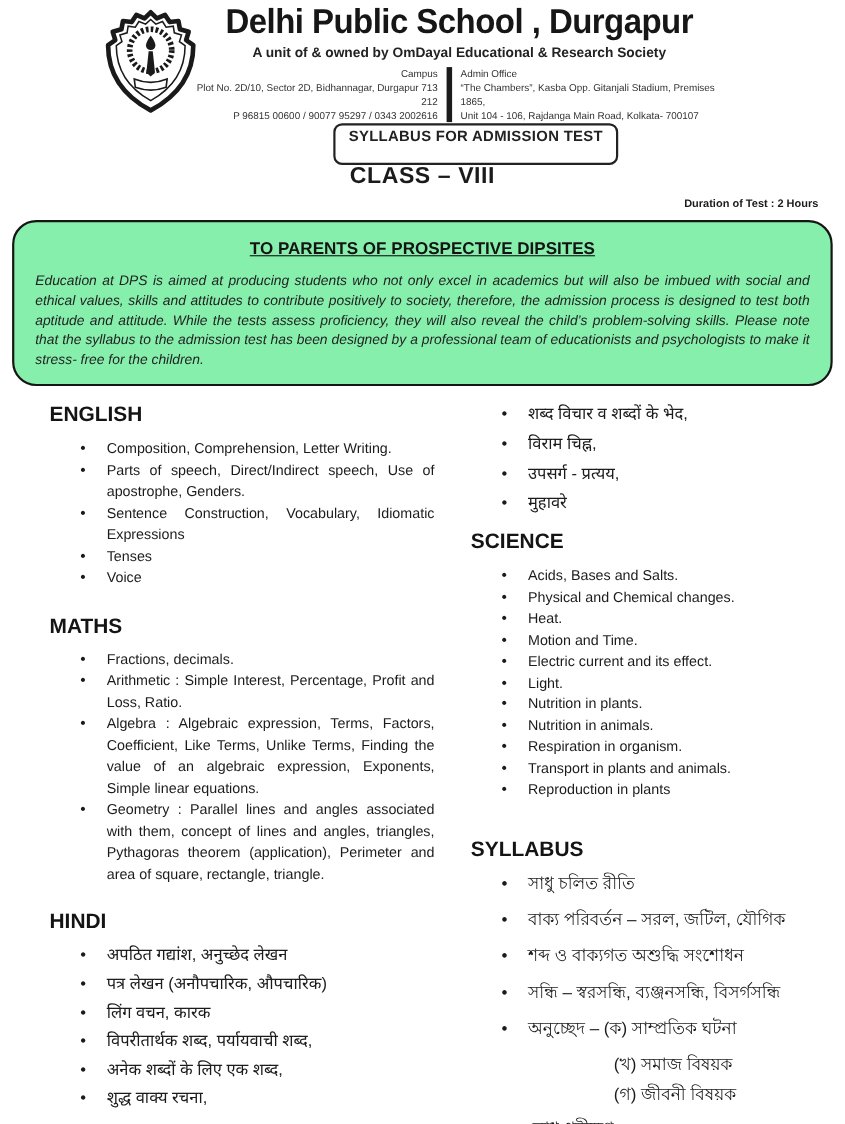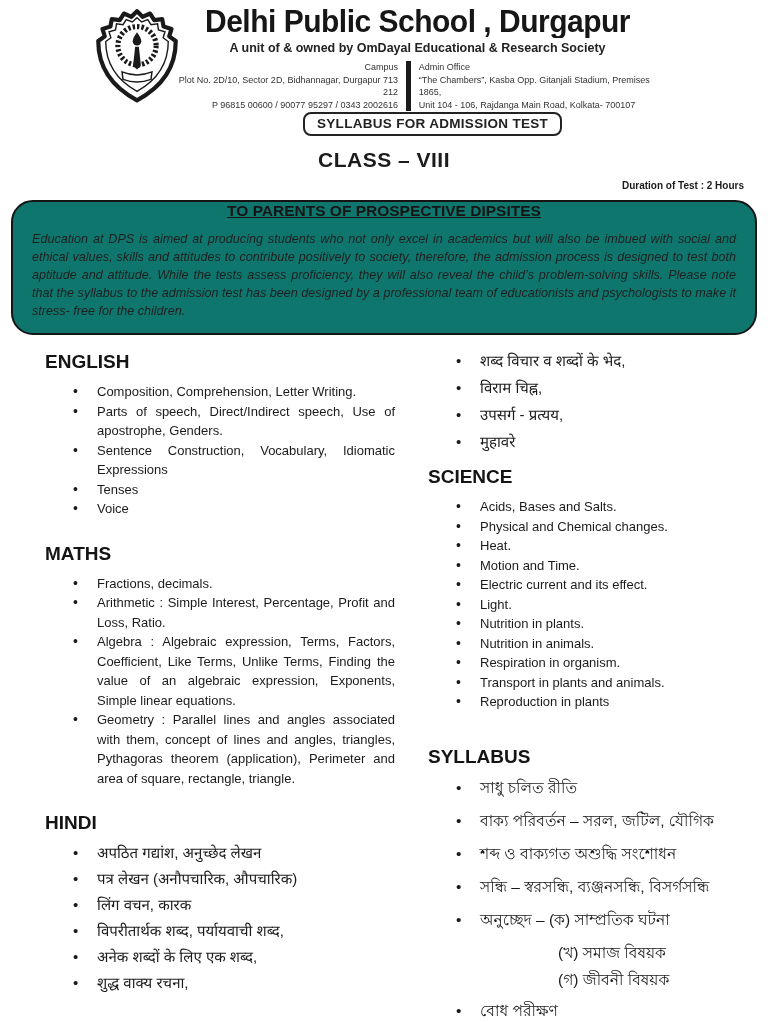--- a/index.html
+++ b/index.html
@@ -16,32 +16,32 @@
   .header-text { position:absolute; left:175px; top:4px; width:485px; text-align:center; }
   .school-name { font-size:30px; font-weight:bold; letter-spacing:-0.5px; color:#161616; transform:scaleY(1.05); }
   .tagline { font-size:12.5px; font-weight:bold; margin-top:3px; color:#222; }
   .contact-row { display:flex; justify-content:center; margin-top:6px; }
   .contact-block { font-size:9px; font-weight:400; color:#333; line-height:12.5px; }
   .contact-campus { text-align:right; }
   .contact-admin { text-align:left; }
   .contact-divider { width:5px; background:#1b1b1b; margin:0 8px; }
   .banner {
     position:absolute; top:112px; left:303px;
-    border:2px solid #222; border-radius:8px; padding:2px 12px 3px;
+    border:2px solid #222; border-radius:8px; padding:2px 12px 17px;
     font-size:13.5px; font-weight:bold; letter-spacing:0.3px; color:#222; background:#fff;
   }
 
   
   .class-row { text-align:center; margin-top:8px; font-size:21px; font-weight:bold; letter-spacing:0.5px; }
   .duration-row { text-align:right; padding-right:24px; margin-top:8px; font-size:10px; font-weight:bold; }
 
   
   .notice-box {
     margin:9px 11px 0; border:2.5px solid #151515; border-radius:22px;
-    padding:0 19px 13px; background:#0f766e;
+    padding:16px 19px 13px; background:#86efac;
   }
   .notice-heading {
     text-align:center; font-size:15.5px; font-weight:bold;
     text-decoration:underline; margin-bottom:10px; color:#141414;
   }
   .notice-body {
     font-style:italic; font-size:12.6px; line-height:18px;
     text-align:justify; color:#1f1f1f;
   }
 

